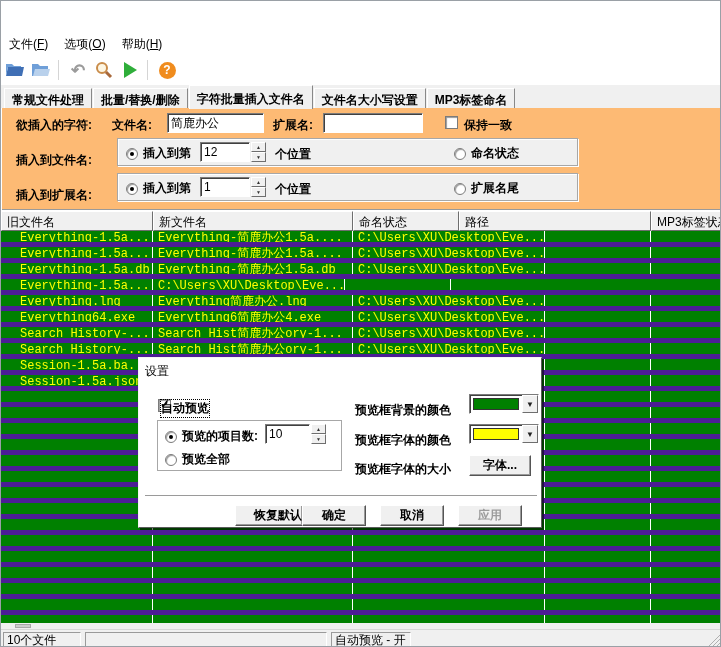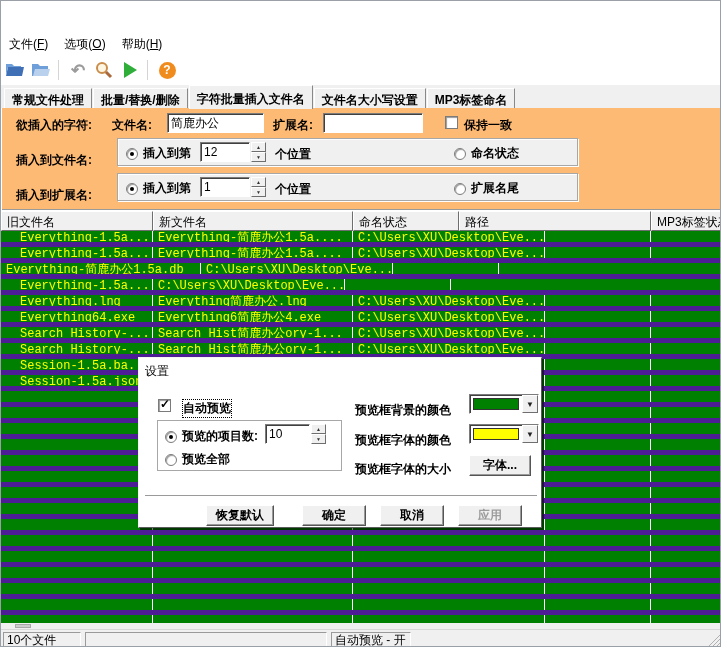--- a/index.html
+++ b/index.html
@@ -195,20 +195,21 @@
 
     <div class="trow">
       <div class="tcell c-old" style="color: rgb(255, 255, 0);">Everything-1.5a...</div>
       <div class="tcell c-new" style="color: rgb(255, 255, 0);">Everything-简鹿办公1.5a....</div>
       <div class="tcell c-path" style="color: rgb(255, 255, 0);">C:\Users\XU\Desktop\Eve...</div>
       <div class="tcell c-status" style="color: rgb(255, 255, 0);"></div>
       <div class="tcell c-mp3" style="color: rgb(255, 255, 0);"></div>
     </div>
 
     <div class="trow">
+      <div class="tcell c-old" style="color: rgb(255, 255, 0);">Everything-1.5a.db</div>
       <div class="tcell c-new" style="color: rgb(255, 255, 0);">Everything-简鹿办公1.5a.db</div>
       <div class="tcell c-path" style="color: rgb(255, 255, 0);">C:\Users\XU\Desktop\Eve...</div>
       <div class="tcell c-status" style="color: rgb(255, 255, 0);"></div>
       <div class="tcell c-mp3" style="color: rgb(255, 255, 0);"></div>
     </div>
 
     <div class="trow">
       <div class="tcell c-old" style="color: rgb(255, 255, 0);">Everything-1.5a...</div>
       <div class="tcell c-path" style="color: rgb(255, 255, 0);">C:\Users\XU\Desktop\Eve...</div>
       <div class="tcell c-status" style="color: rgb(255, 255, 0);"></div>
@@ -381,21 +382,21 @@
       <div class="tcell c-path" style="color: rgb(255, 255, 0);"></div>
       <div class="tcell c-status" style="color: rgb(255, 255, 0);"></div>
       <div class="tcell c-mp3" style="color: rgb(255, 255, 0);"></div>
     </div>
   </div>
 
   <div class="dialog">
     <span class="dlg-title">设置</span>
 
     <span class="checkbox checked" style="position:absolute; left:19px; top:41px;"></span>
-    <span class="dlabel focus-dotted" style="left:44px; top:42px;">自动预览</span>
+    <span class="dlabel focus-dotted" style="left:22px; top:42px;">自动预览</span>
 
     <div class="dlg-groupbox"></div>
     <span class="radio" style="left:26px; top:70px;">
         <span class="rdot sel"></span>
         <span>预览的项目数:</span>
       </span>
     <input class="tbox" style="left: 126px; top: 66px; width: 45px; height: 20px;" value="10">
     <span class="spin" style="left:172px; top:66px;">
         <div>▲</div>
         <div>▼</div>
@@ -415,21 +416,21 @@
     <div class="color-combo" style="left:330px; top:66px;">
       <div class="swatch" style="background: rgb(255, 255, 0);"></div>
       <div class="combo-btn">▼</div>
     </div>
 
     <span class="dlabel" style="left:216px; top:103px;text-align:right;">预览框字体的大小</span>
     <div class="btn" style="left:330px; top:97px; width:62px;">字体...</div>
 
     <div class="dlg-sep"></div>
 
-    <div class="btn" style="left:67px; top:147px; width:68px;">恢复默认</div>
+    <div class="btn" style="left:96px; top:147px; width:68px;text-align:right;">恢复默认</div>
     <div class="btn" style="left:163px; top:147px; width:64px;">确定</div>
     <div class="btn" style="left:241px; top:147px; width:64px;">取消</div>
     <div class="btn disabled" style="left:319px; top:147px; width:64px;">应用</div>
   </div>
 
   <div class="hscroll">
     <div class="hthumb"></div>
   </div>
 
   <div class="statusbar">

